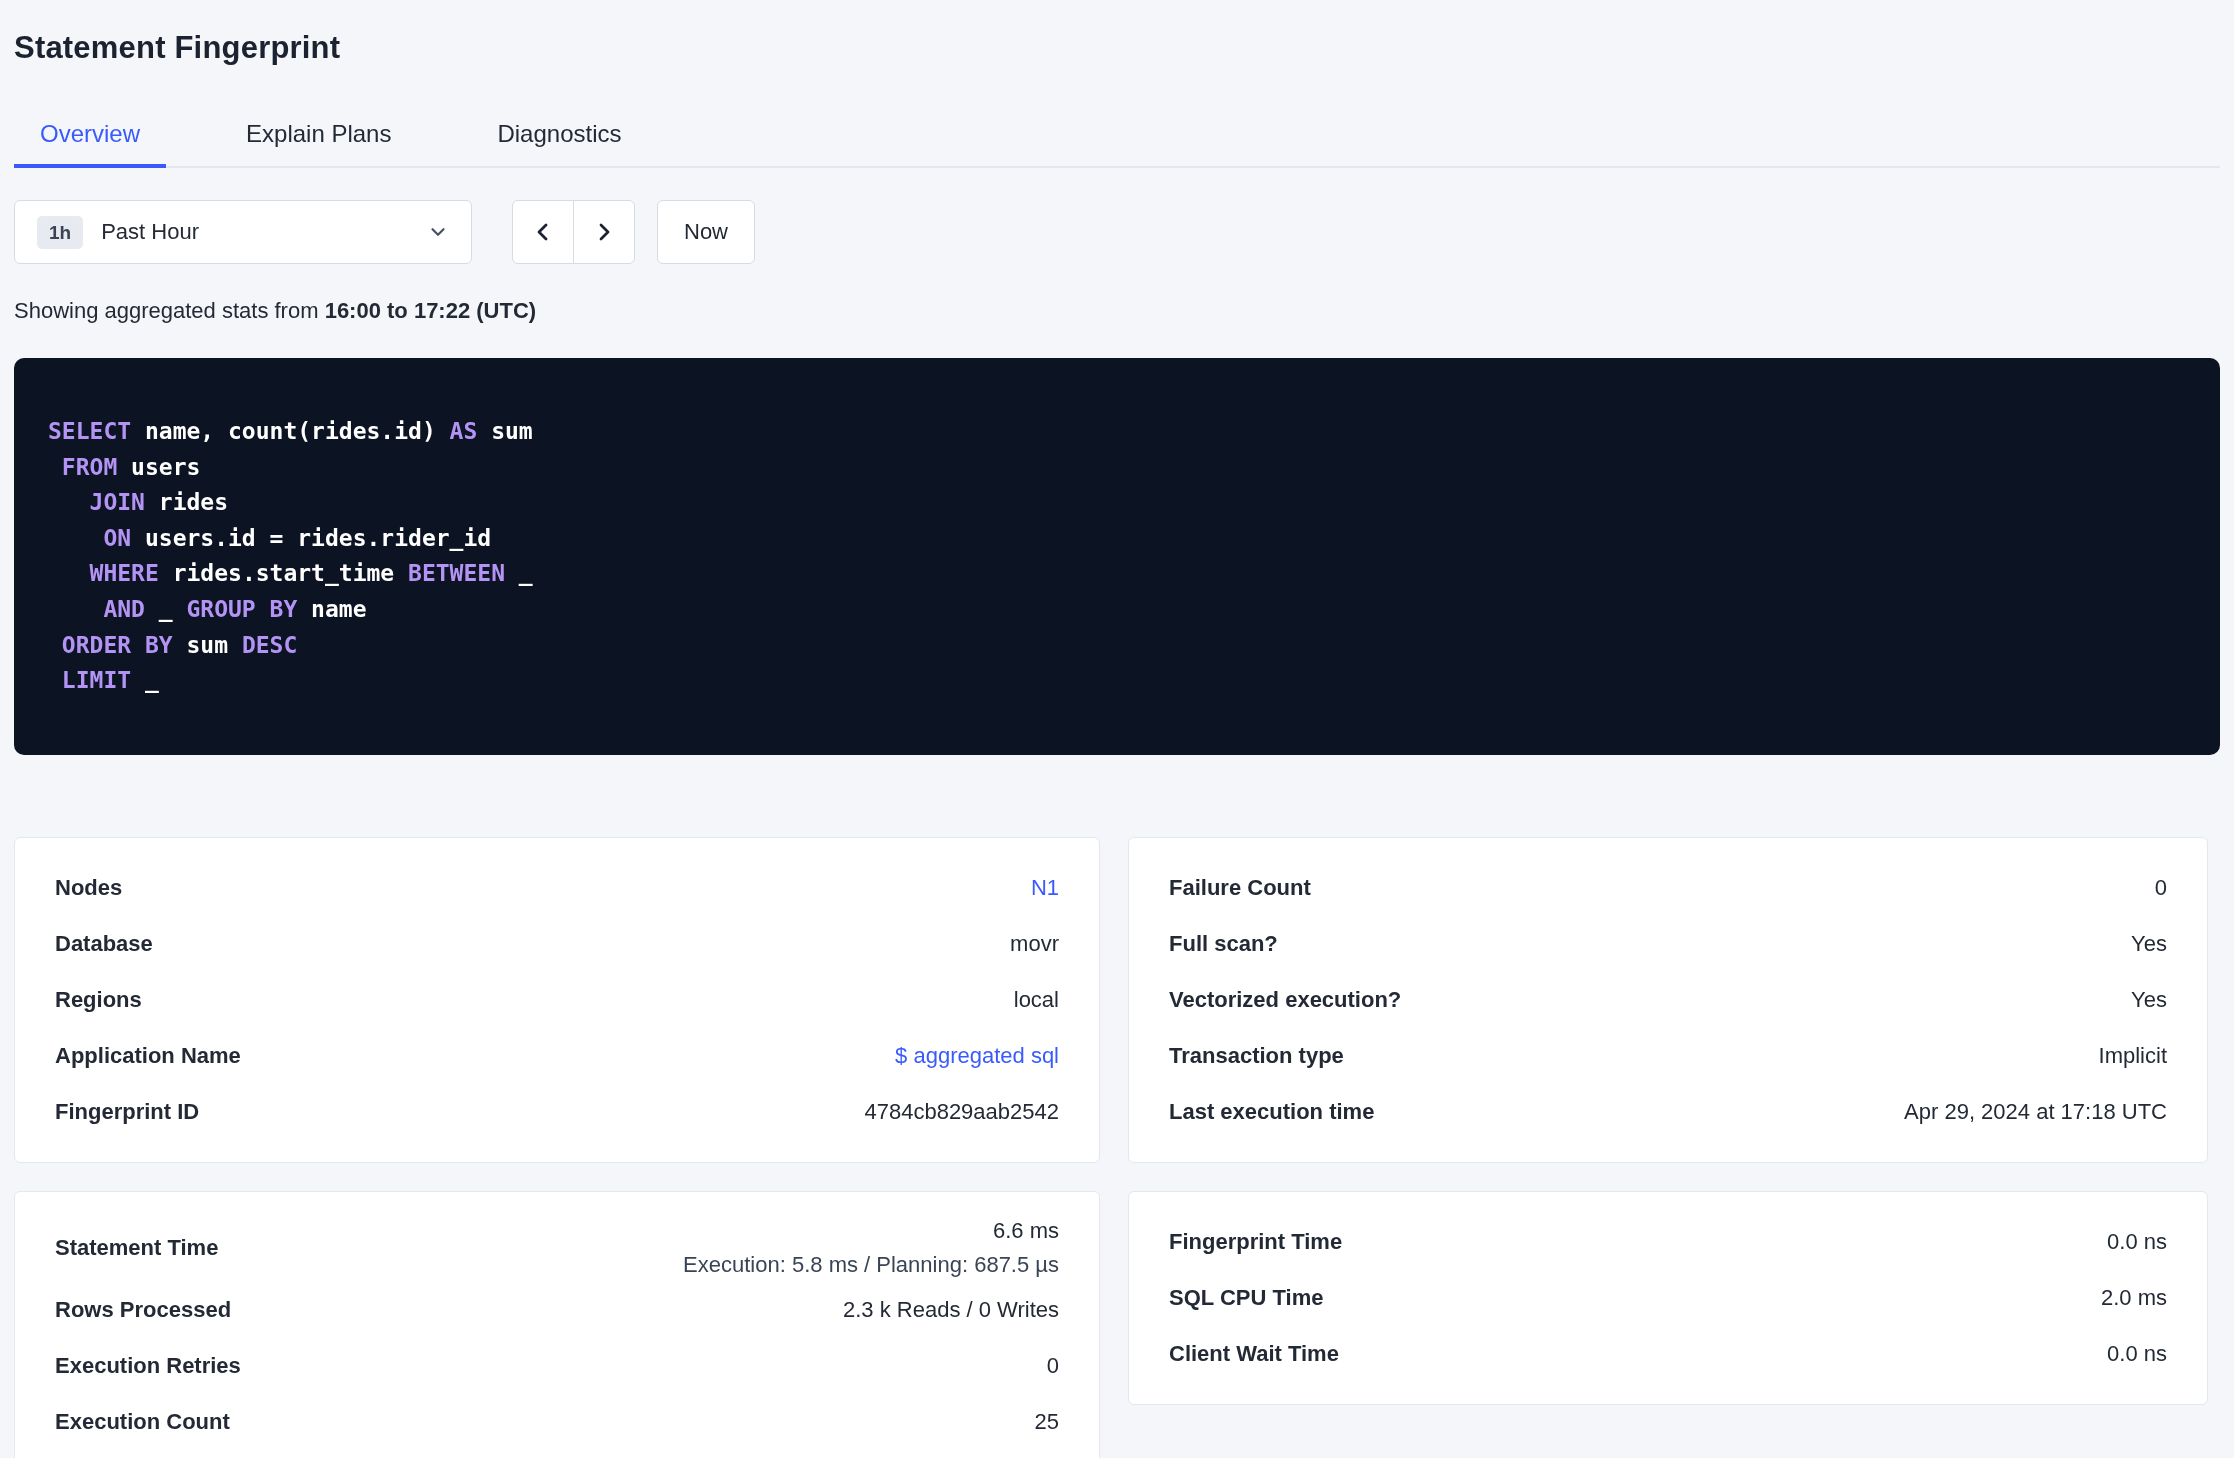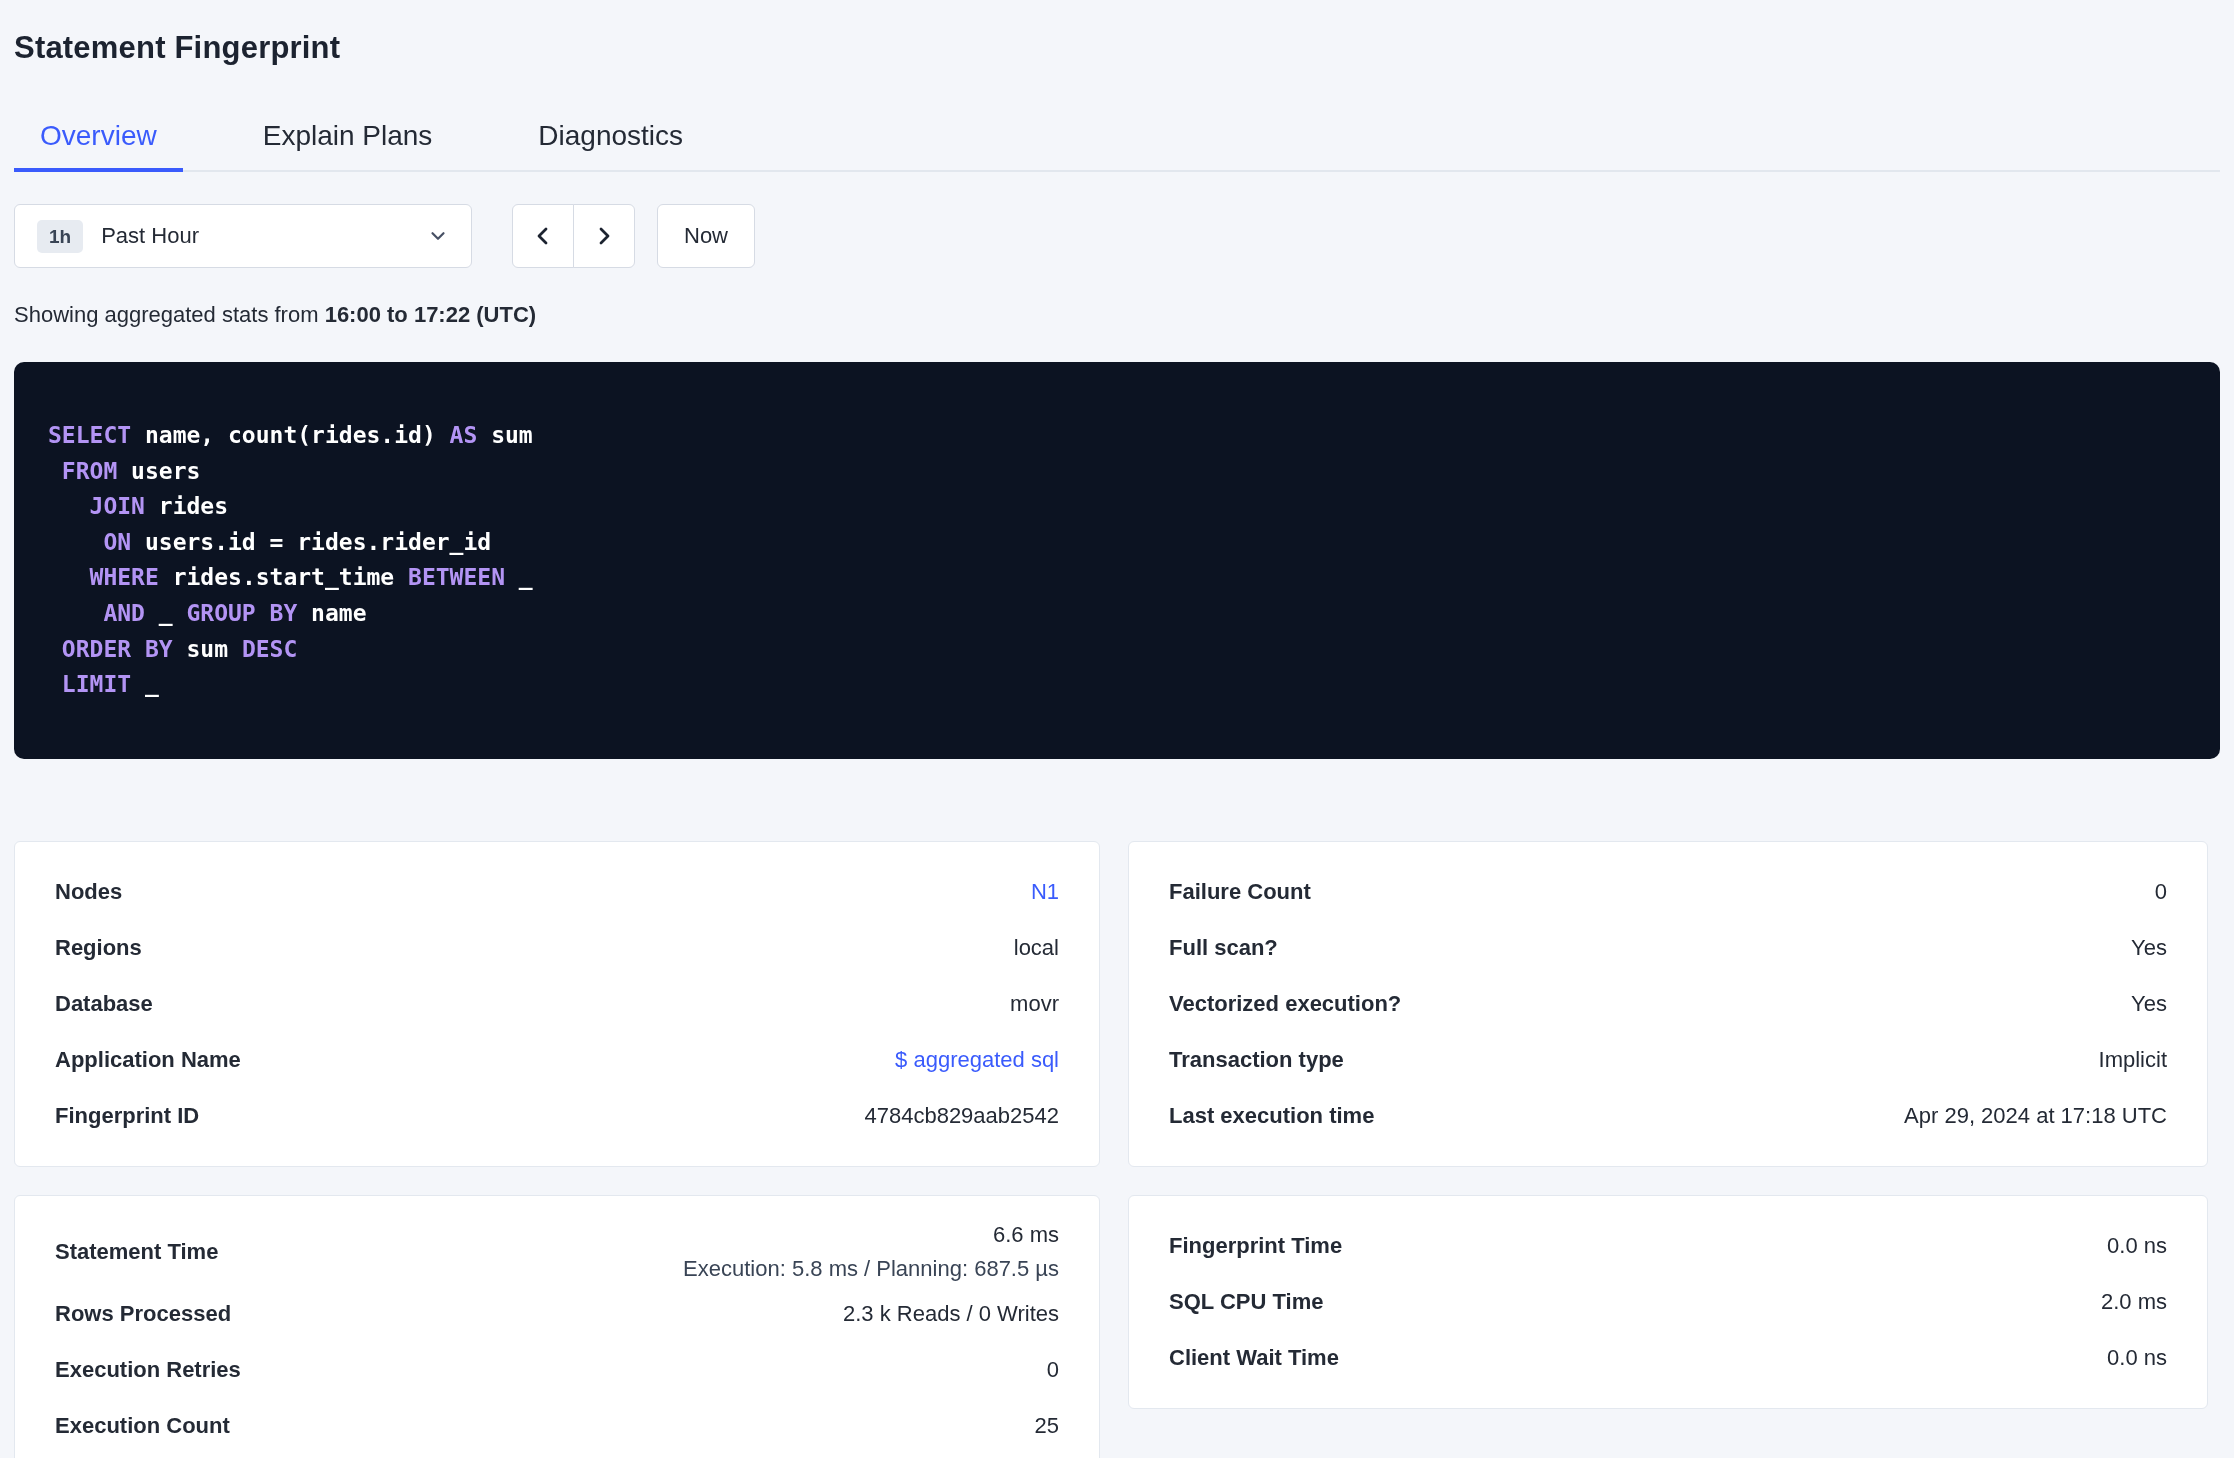--- a/index.html
+++ b/index.html
@@ -26,21 +26,21 @@
     margin:14px 0 0 0;
     font-size:31px;font-weight:700;color:#1c2330;letter-spacing:.2px;
   }
   
   .tabs{
     display:flex;gap:54px;margin-top:42px;
     border-bottom:2px solid #e2e7ee;
   }
   .tab{
     padding:12px 26px 16px;
-    font-size:28px;color:var(--text);
+    font-size:24px;color:var(--text);
     border-bottom:4px solid transparent;
     margin-bottom:-2px;
     cursor:pointer;white-space:nowrap;
   }
   .tab.active{color:var(--accent);border-bottom-color:var(--accent);font-weight:400;}
   
   .controls{display:flex;align-items:center;margin-top:32px;}
   .dropdown{
     width:458px;height:64px;background:#fff;
     border:1px solid var(--border);border-radius:6px;
@@ -154,29 +154,29 @@
 
   <div class="grid" id="cards">
       <div class="card">
         <div class="crow">
           <div class="label">Nodes</div>
           <div class="valwrap">
             <div class="value link">N1</div>
           </div>
         </div>
         <div class="crow">
+          <div class="label">Database</div>
+          <div class="valwrap">
+            <div class="value">movr</div>
+          </div>
+        </div>
+        <div class="crow">
           <div class="label">Regions</div>
           <div class="valwrap">
             <div class="value">local</div>
-          </div>
-        </div>
-        <div class="crow">
-          <div class="label">Database</div>
-          <div class="valwrap">
-            <div class="value">movr</div>
           </div>
         </div>
         <div class="crow">
           <div class="label">Application Name</div>
           <div class="valwrap">
             <div class="value link">$ aggregated sql</div>
           </div>
         </div>
         <div class="crow">
           <div class="label">Fingerprint ID</div>

